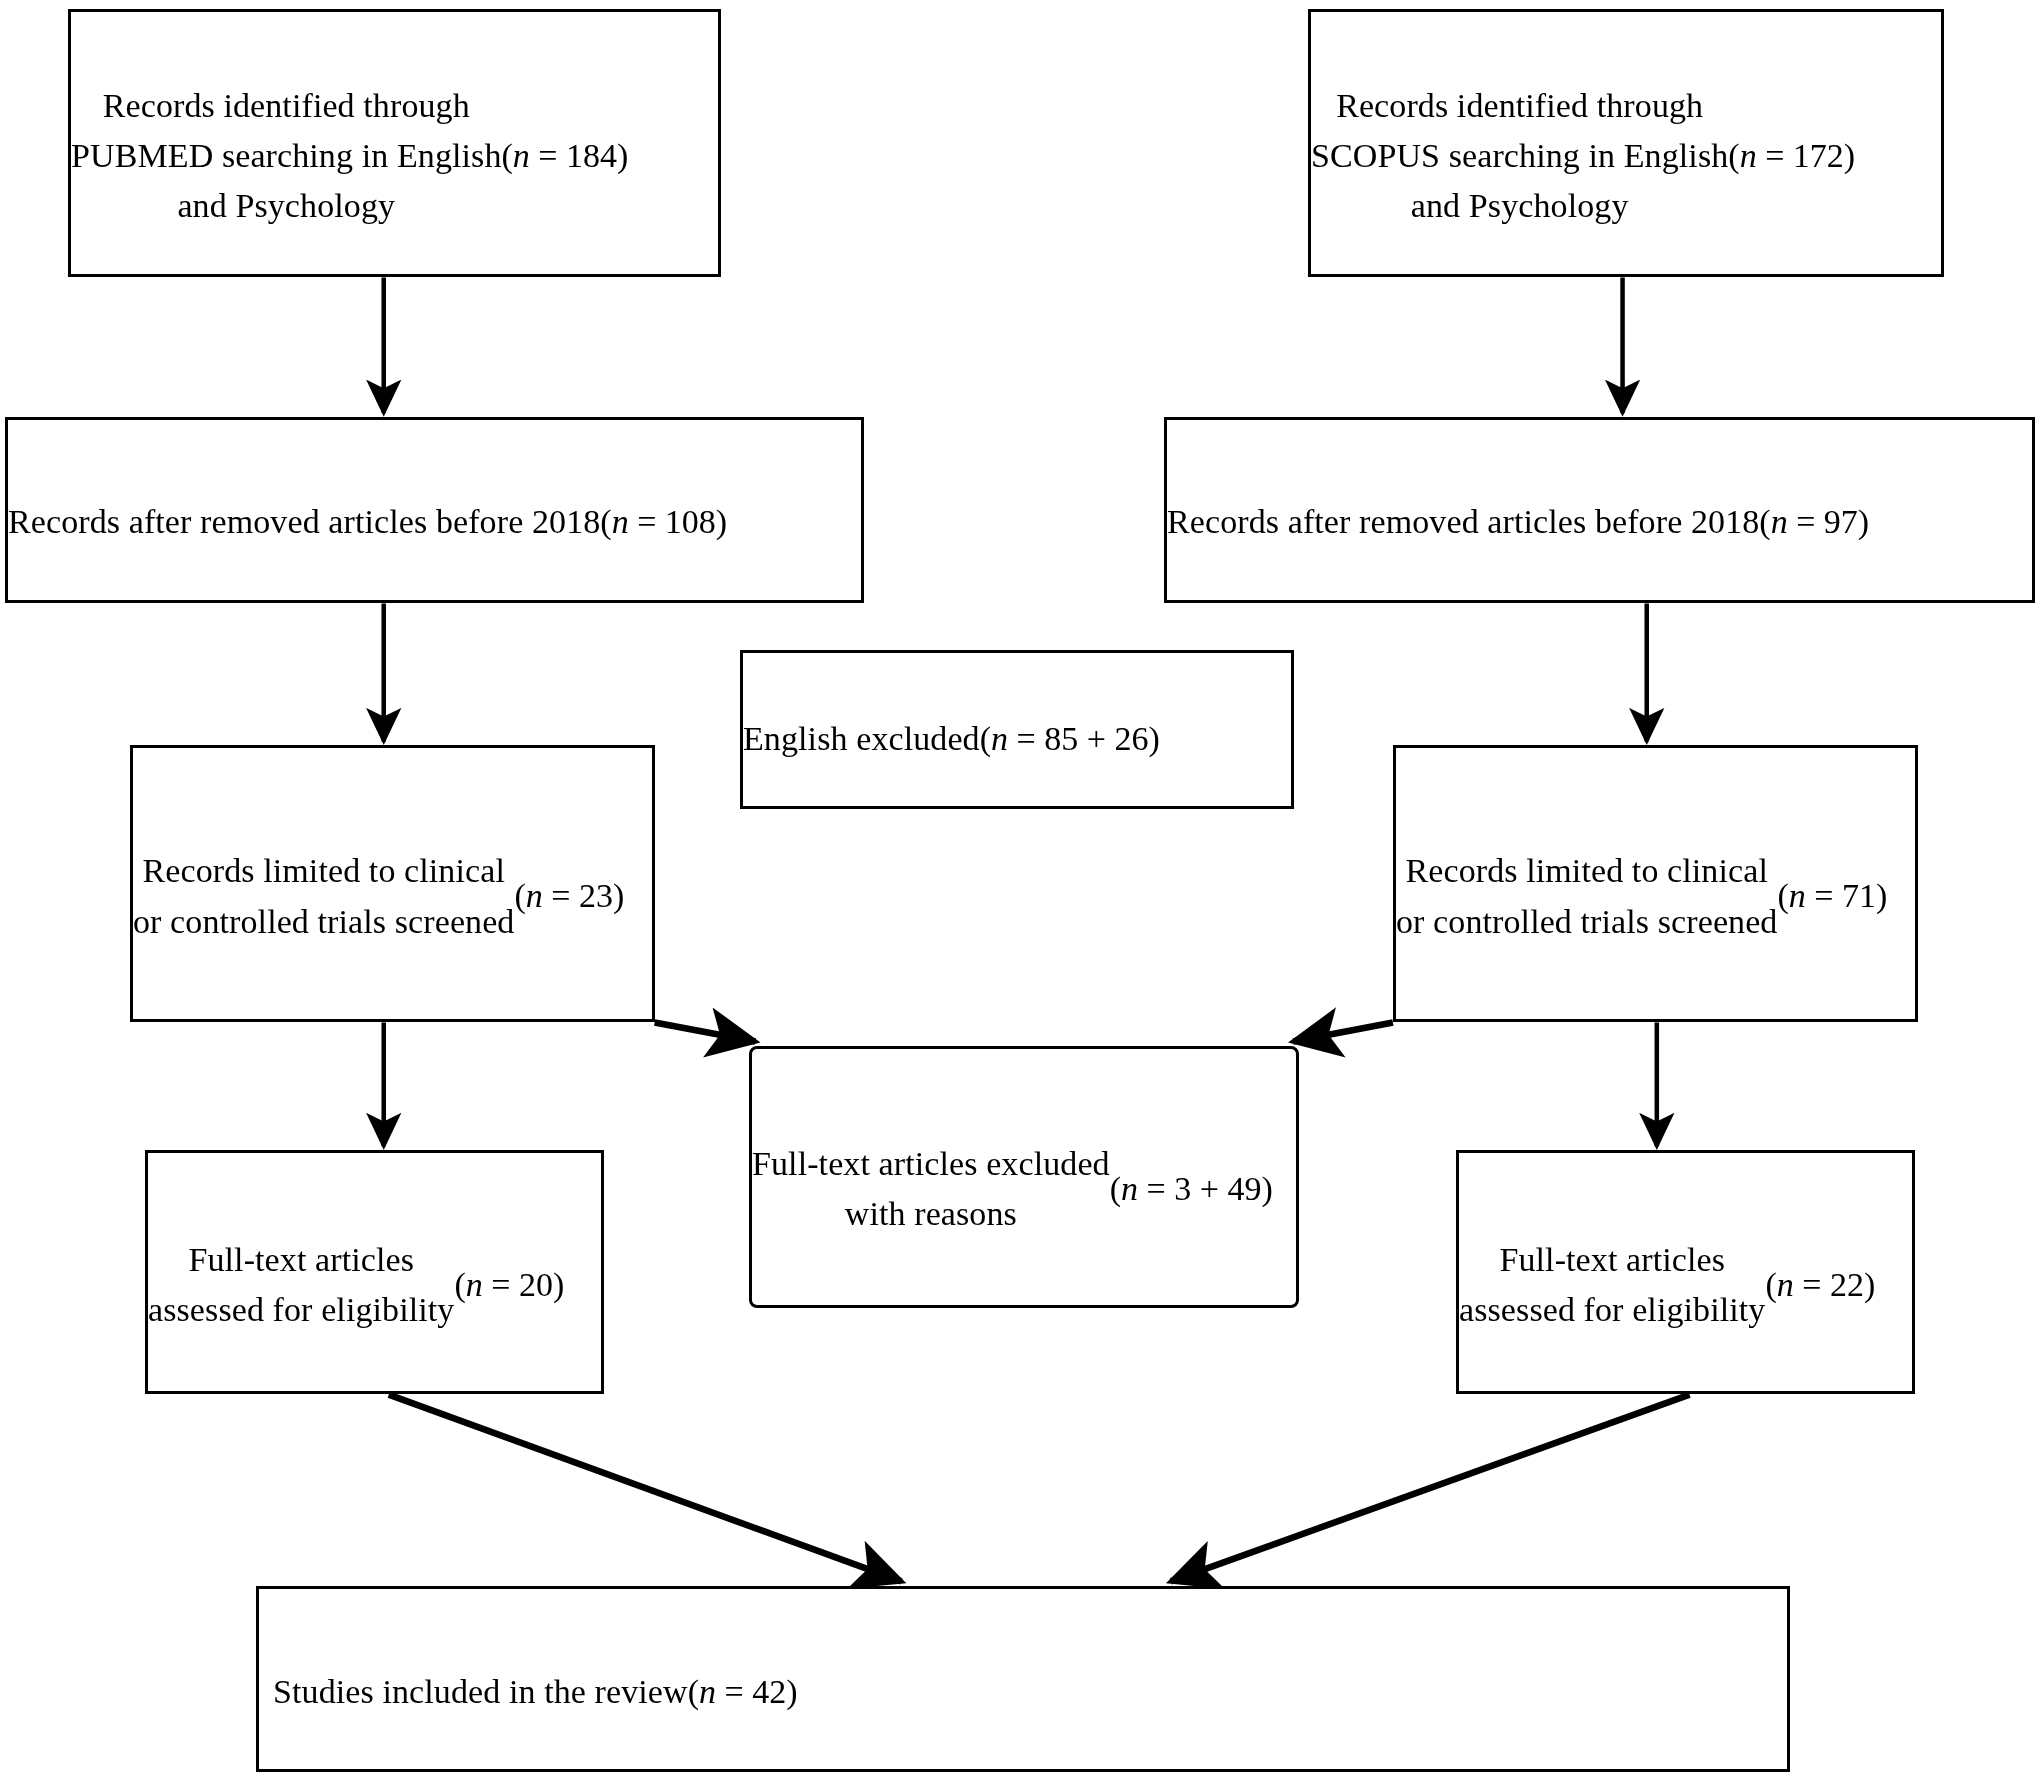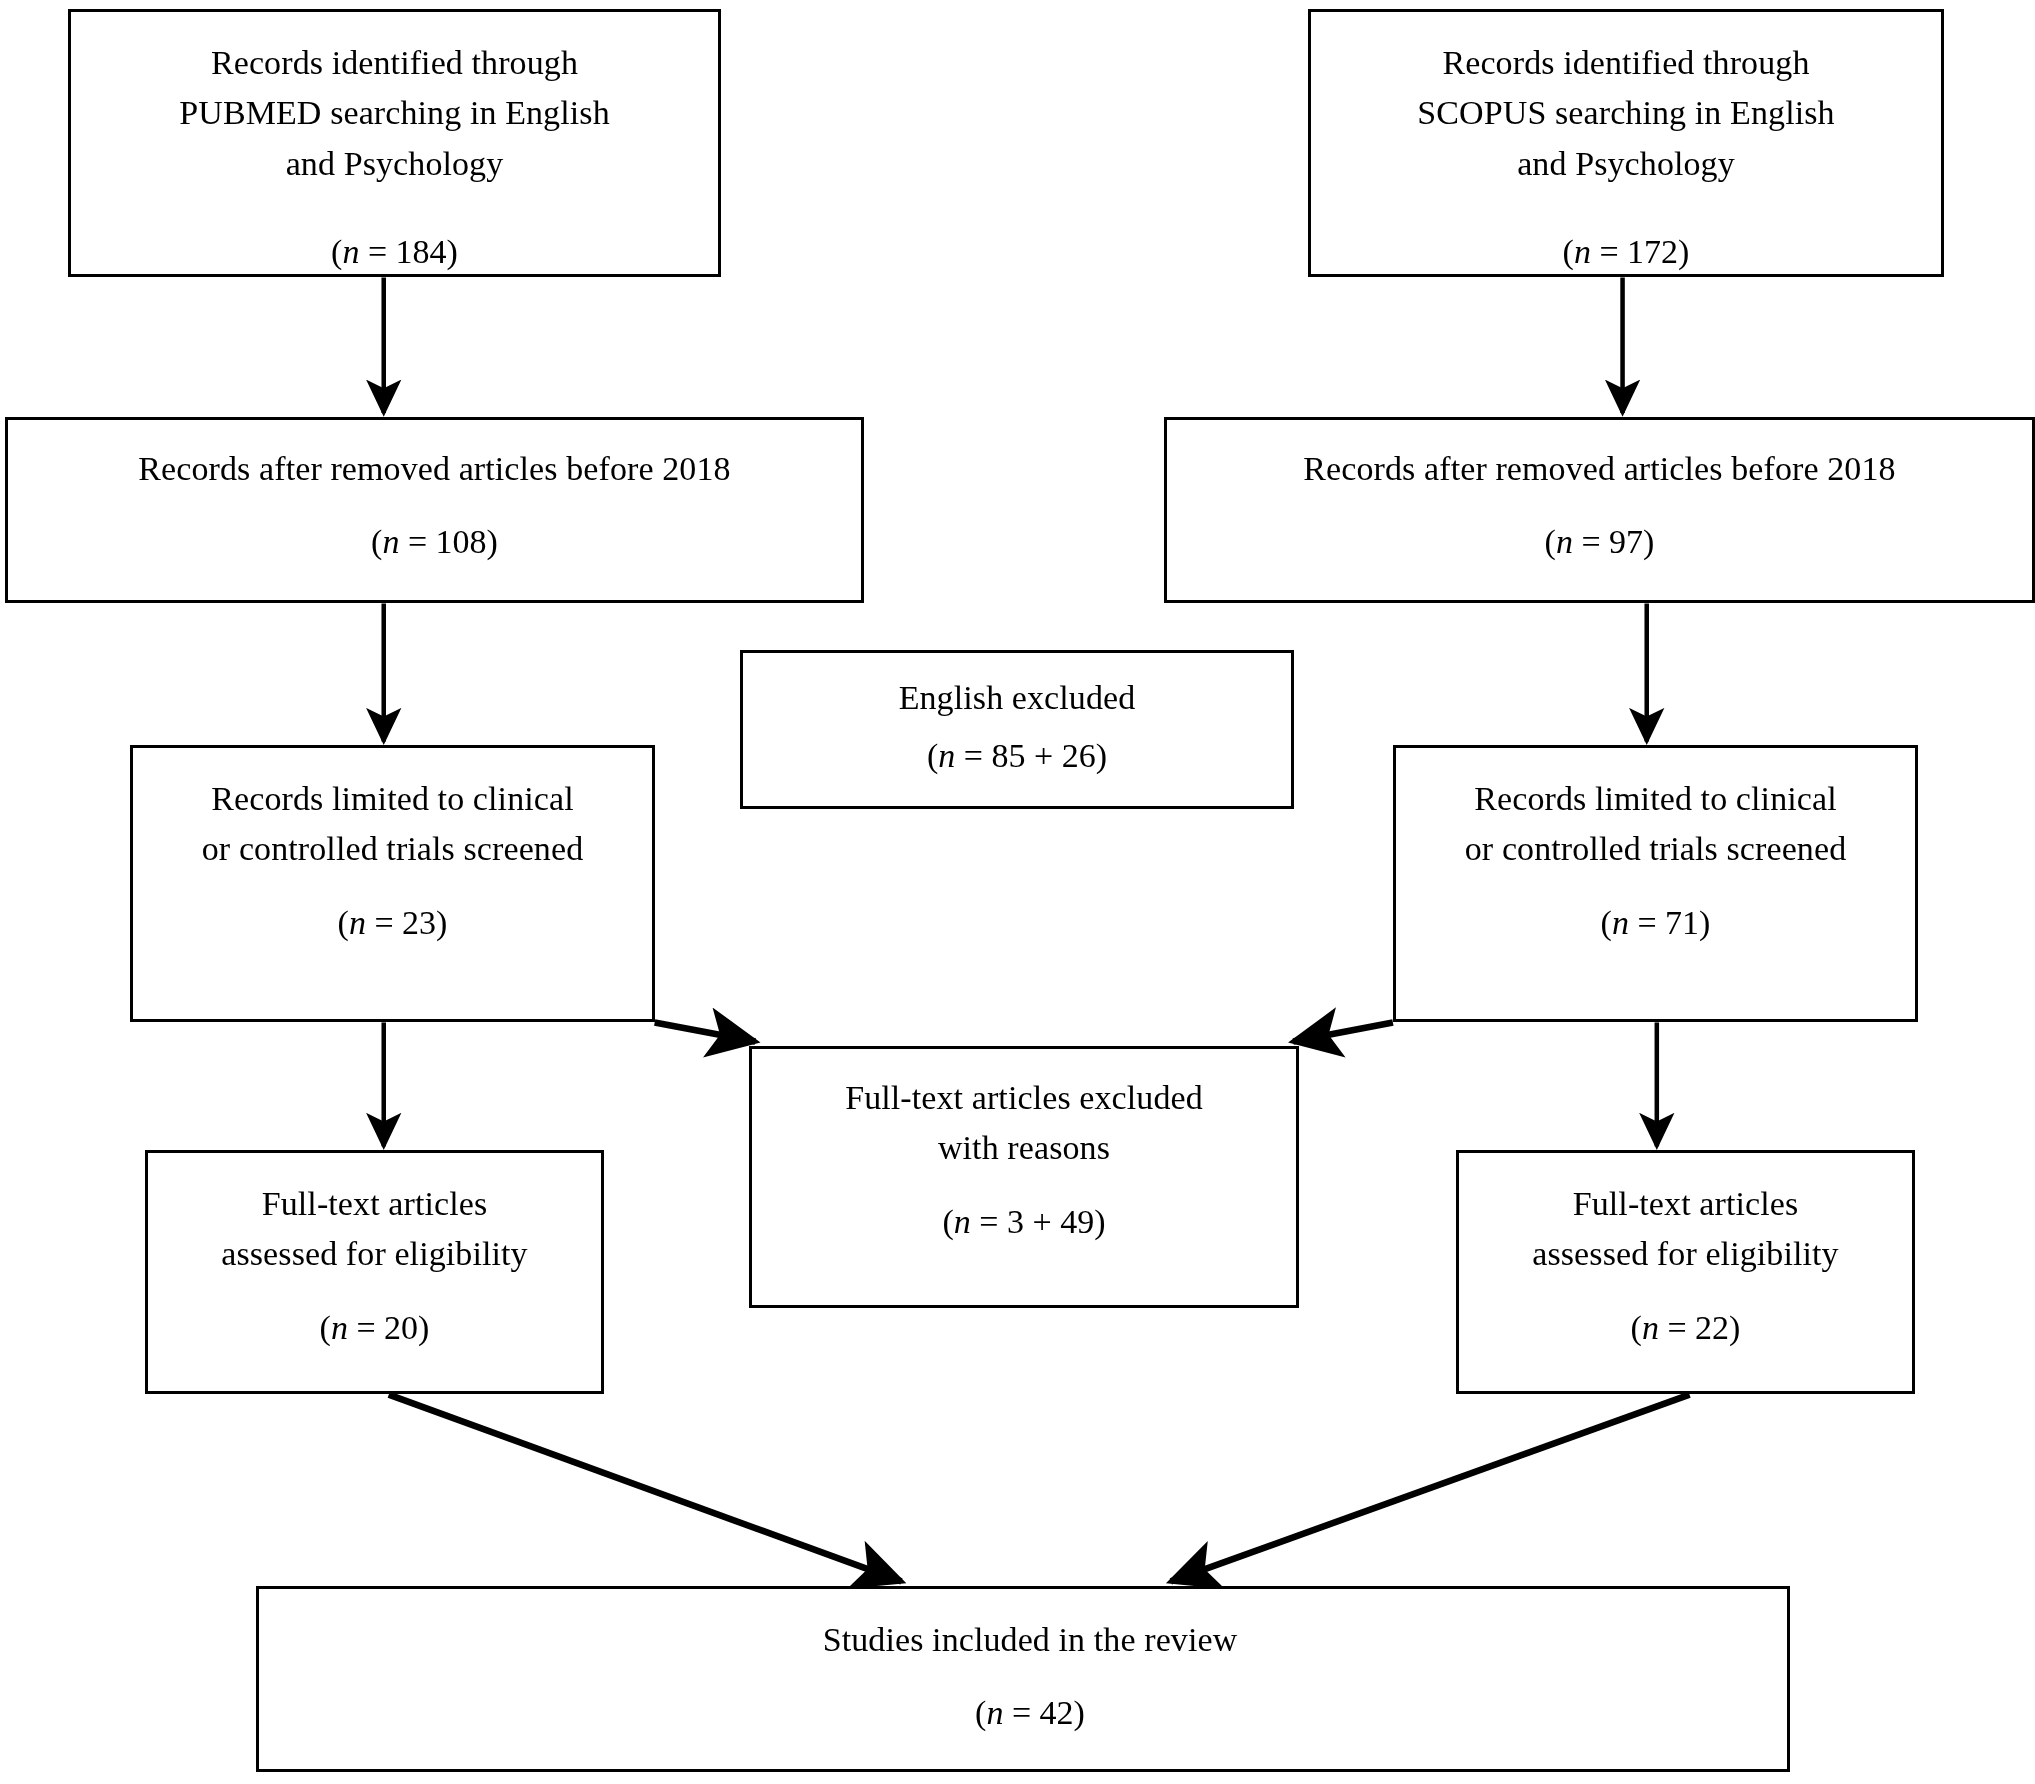--- a/index.html
+++ b/index.html
@@ -22,21 +22,20 @@
     width: 2035px;
     height: 1785px;
     pointer-events: none;
   }
   .node {
     position: absolute;
     box-sizing: border-box;
     border: 3.5px solid #000000;
     background: #ffffff;
     display: flex;
-    flex-direction: column;
     align-items: center;
     justify-content: flex-start;
     text-align: center;
     color: #000000;
   }
   .node .title {
     font-size: 34px;
     line-height: 1.48;
     white-space: pre-line;
     letter-spacing: 0.1px;
@@ -49,21 +48,21 @@
   .count i { font-style: italic; }
 
   
   #node-pubmed      { left: 68px;  top: 9px;   width: 653px; height: 268px;  padding-top: 26px; }
   #node-scopus      { left: 1308px; top: 9px;   width: 636px; height: 268px;  padding-top: 26px; }
   #node-after-left  { left: 5px;   top: 417px;  width: 859px; height: 186px;  padding-top: 24px; }
   #node-after-right { left: 1164px; top: 417px;  width: 871px; height: 186px;  padding-top: 24px; }
   #node-excluded    { left: 740px; top: 650px; width: 554px; height: 159px;  padding-top: 20px; }
   #node-limited-l   { left: 130px;  top: 745px; width: 525px; height: 277px;  padding-top: 26px; }
   #node-limited-r   { left: 1393px; top: 745px; width: 525px; height: 277px;  padding-top: 26px; }
-  #node-ftexcl      { left: 749px; top: 1046px; width: 550px; height: 262px;  padding-top: 24px; }
+  #node-ftexcl      { left: 749px; top: 1046px; width: 550px; height: 262px;  padding-top: 24px; border-radius: 8px; }
   #node-elig-l      { left: 145px;  top: 1150px; width: 459px;  height: 244px;  padding-top: 26px; }
   #node-elig-r      { left: 1456px; top: 1150px; width: 459px;  height: 244px;  padding-top: 26px; }
   #node-included    { left: 256px;  top: 1586px; width: 1534px; height: 186px;  padding-top: 26px; padding-left: 14px; }
 
   .gap-sm { height: 13px; }
   .gap-md { height: 28px; }
   .gap-lg { height: 43px; }
 </style>
 </head>
 <body>

